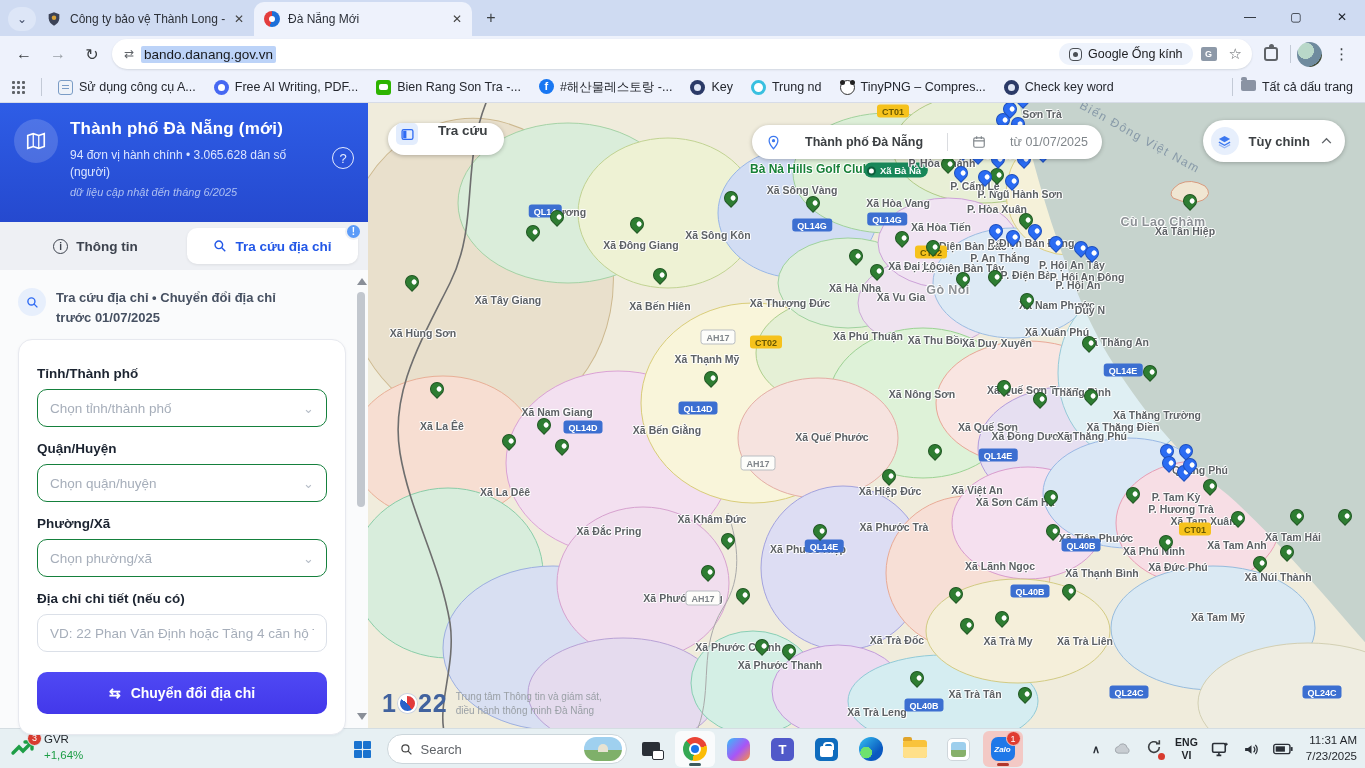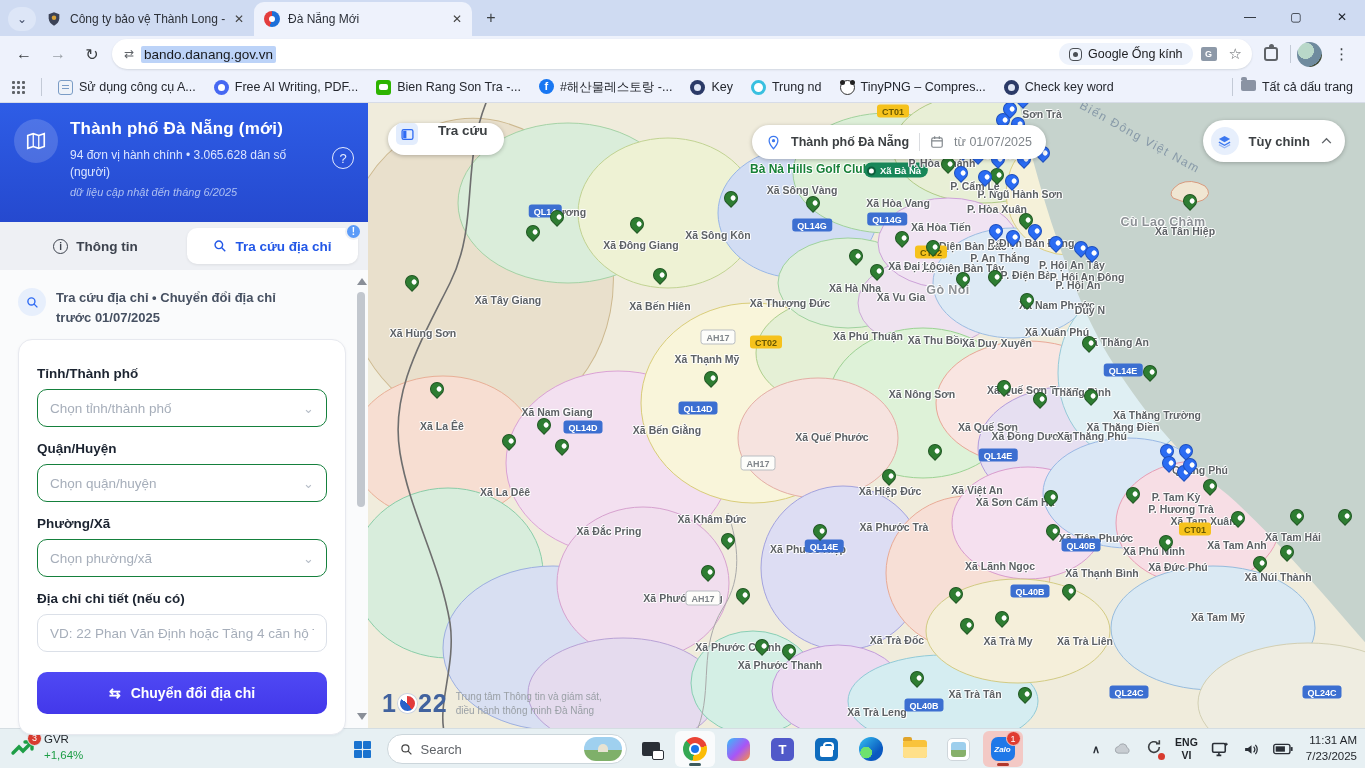--- a/index.html
+++ b/index.html
@@ -106,21 +106,21 @@
   .rb-ql { background:#3c6fd1; color:#fff; }
   .rb-ct { background:#f6c21c; color:#6b5900; }
   .rb-ah { background:#fdfdfa; color:#80868b; border:1px solid #b9bdc1; }
   .pin { position:absolute; width:14px; height:14px; border-radius:50% 50% 50% 0; transform:rotate(-45deg); z-index:4; }
   .pin::after { content:""; position:absolute; left:4.5px; top:4.5px; width:5px; height:5px; background:#fff; border-radius:50%; }
   .pin.g { background:#2e7d32; border:1px solid #205723; }
   .pin.b { background:#2b6cf3; border:1px solid #1d4fbe; }
 
   .map-btn { position:absolute; left:20px; top:20px; height:32px; background:#fff; border-radius:20px; display:flex; align-items:flex-start; gap:20px; padding:0 16px 0 8px; box-shadow:0 1px 4px rgba(0,0,0,.25); z-index:10; font-size:13.5px; font-weight:bold; color:#3c4043; }
   .pane-icon { width:22px; height:22px; background:#e3edfd; border-radius:5px; display:flex; align-items:center; justify-content:center; }
-  .city-chip { position:absolute; left:384px; top:22px; height:34px; background:#fff; border-radius:18px; display:flex; align-items:center; gap:10px; padding:0 14px; box-shadow:0 1px 4px rgba(0,0,0,.25); z-index:10; }
+  .city-chip { position:absolute; left:384px; top:22px; height:34px; background:#fff; border-radius:18px; display:flex; align-items:center; gap:24px; padding:0 14px; box-shadow:0 1px 4px rgba(0,0,0,.25); z-index:10; }
   .city-chip .name { font-size:12.5px; font-weight:bold; color:#3c4043; }
   .city-chip .date { font-size:12.5px; color:#80868b; }
   .chip-div { width:1px; height:18px; background:#dadce0; }
   .customize-chip { position:absolute; right:20px; top:17px; height:42px; background:#fff; border-radius:22px; display:flex; align-items:center; gap:10px; padding:0 12px 0 8px; box-shadow:0 1px 4px rgba(0,0,0,.25); z-index:10; }
   .layers-circ { width:28px; height:28px; border-radius:50%; background:#e7effc; display:flex; align-items:center; justify-content:center; }
   .customize-chip .lbl { font-size:13px; font-weight:bold; color:#3c4043;text-align:center; }
   .attrib { position:absolute; left:14px; bottom:10px; display:flex; align-items:center; gap:8px; z-index:10; }
   .logo1022 { font-size:25px; font-weight:bold; color:#41629e; display:flex; align-items:center; letter-spacing:1px; }
   .logo-o { width:19px; height:19px; border-radius:50%; background:conic-gradient(#e23b3b 0 40%, #2a62c9 40% 85%, #fff 85%); margin:0 1px; border:2px solid #fff; box-shadow:0 0 0 1px #c9d2e2; }
   .attrib-text { font-size:10px; color:#9aa0a6; line-height:1.35; }

